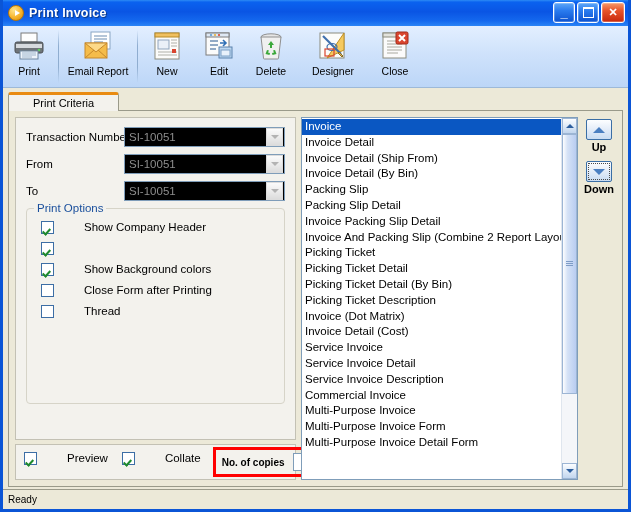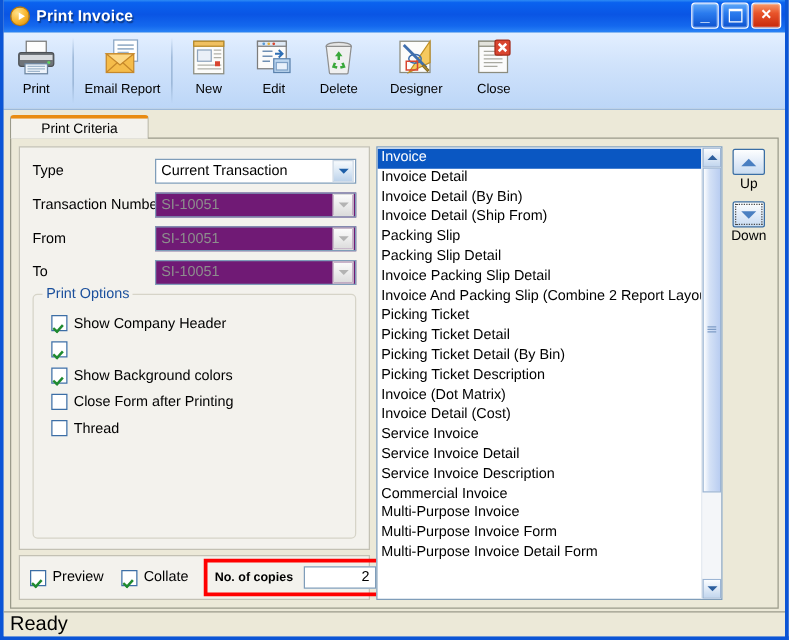--- a/index.html
+++ b/index.html
@@ -183,21 +183,21 @@
     background: #ffffff;
     display: flex; align-items: center;
     position: relative;
   }
   .combo .cval {
     flex: 1 1 auto;
     padding-left: 4px;
     font-size: 11.5px; color: #000;
     white-space: nowrap; overflow: hidden;
   }
-  .combo.disabled { background: #701a75; }
+  .combo.disabled { background: #000000; }
   .combo.disabled .cval { color: #8d8d8d; }
   .cbtn {
     width: 17px; height: 18px; flex: none;
     margin-right: 1px;
     box-sizing: border-box;
     border: 1px solid #c9d6e4;
     background: linear-gradient(to bottom, #f6fafd 0%, #dbe8f5 50%, #bcd2ea 100%);
     display: flex; align-items: center; justify-content: center;
   }
   .cbtn .arrow {
@@ -224,23 +224,24 @@
   }
   .gb-title {
     position: absolute; top: -7px; left: 7px;
     background: #f3f2ed;
     padding: 0 3px;
     font-size: 11.5px;
     color: #1a4f9c;
     white-space: nowrap;
   }
   .chk-row {
-    display: flex; align-items: center;
+    display: flex; align-items: flex-start;
     height: 21px;
     margin-left: 6px;
+    gap: 25px;
   }
   .chk {
     width: 13px; height: 13px; flex: none;
     box-sizing: border-box;
     border: 1px solid #3c6ea5;
     background: #ffffff;
     margin-right: 5px;
     position: relative;
   }
   .chk.on::after {
@@ -380,32 +381,32 @@
     border-left: 6px solid transparent;
     border-right: 6px solid transparent;
     border-bottom: 6px solid #4a7fc1;
   }
   .ud-btn .a-dn {
     width: 0; height: 0;
     border-left: 6px solid transparent;
     border-right: 6px solid transparent;
     border-top: 6px solid #4a7fc1;
   }
-  .ud-label { font-size: 11px; color: #000; margin-bottom: 8px; }
+  .ud-label { font-size: 11px; color: #000; margin-bottom: 8px; font-weight: bold; }
 
   
   .statusbar {
     flex: none; height: 20px;
     background: #ece9d8;
     border-top: 1px solid #9a9a8a;
     display: flex; align-items: center;
     padding-left: 5px;
     box-sizing: border-box;
   }
-  .status-text { font-size: 16px; color: #000; }
+  .status-text { font-size: 10px; color: #000; }
 </style>
 </head>
 <body>
 
 <div class="window">
 
   <div class="titlebar">
     <div class="title-icon"></div>
     <div class="title-text">Print Invoice</div>
     <div class="title-buttons">
@@ -534,29 +535,20 @@
         <span>Print Criteria</span>
       </div>
     </div>
 
     <div class="tabpage">
 
       <div class="left-col">
 
         <div class="left-panel">
 
-          <div class="frow">
-            <div class="flabel">Type</div>
-            <div class="combo">
-              <div class="cval">Current Transaction</div>
-              <div class="cbtn">
-                  <div class="arrow"></div>
-                </div>
-            </div>
-          </div>
 
           <div class="frow">
             <div class="flabel">Transaction Number</div>
             <div class="combo disabled">
               <div class="cval">SI-10051</div>
               <div class="cbtn">
                   <div class="arrow"></div>
                 </div>
             </div>
           </div>
@@ -623,22 +615,22 @@
         </div>
 
       </div>
 
       <div class="right-col">
 
         <div class="listbox">
           <div class="list-items" id="list-items">
               <div class="litem sel">Invoice</div>
               <div class="litem">Invoice Detail</div>
+              <div class="litem">Invoice Detail (Ship From)</div>
               <div class="litem">Invoice Detail (By Bin)</div>
-              <div class="litem">Invoice Detail (Ship From)</div>
               <div class="litem">Packing Slip</div>
               <div class="litem">Packing Slip Detail</div>
               <div class="litem">Invoice Packing Slip Detail</div>
               <div class="litem">Invoice And Packing Slip (Combine 2 Report Layout)</div>
               <div class="litem">Picking Ticket</div>
               <div class="litem">Picking Ticket Detail</div>
               <div class="litem">Picking Ticket Detail (By Bin)</div>
               <div class="litem">Picking Ticket Description</div>
               <div class="litem">Invoice (Dot Matrix)</div>
               <div class="litem">Invoice Detail (Cost)</div>

